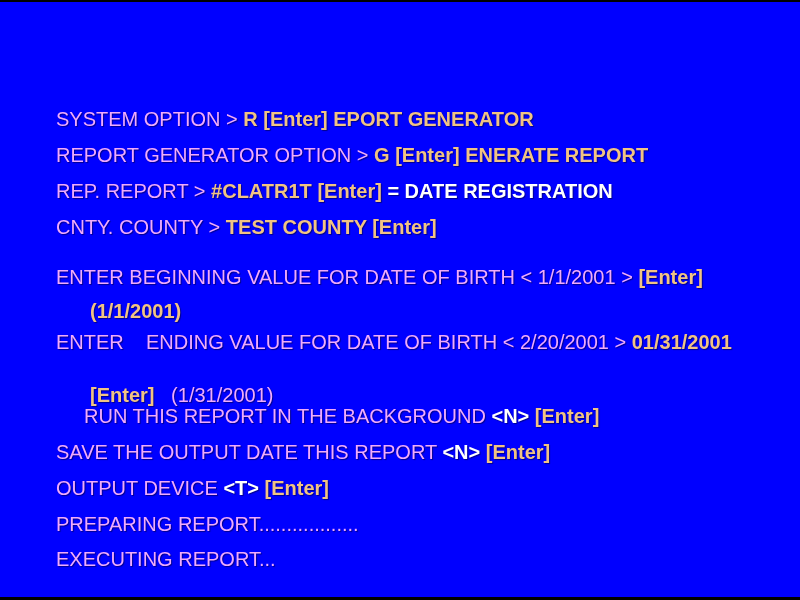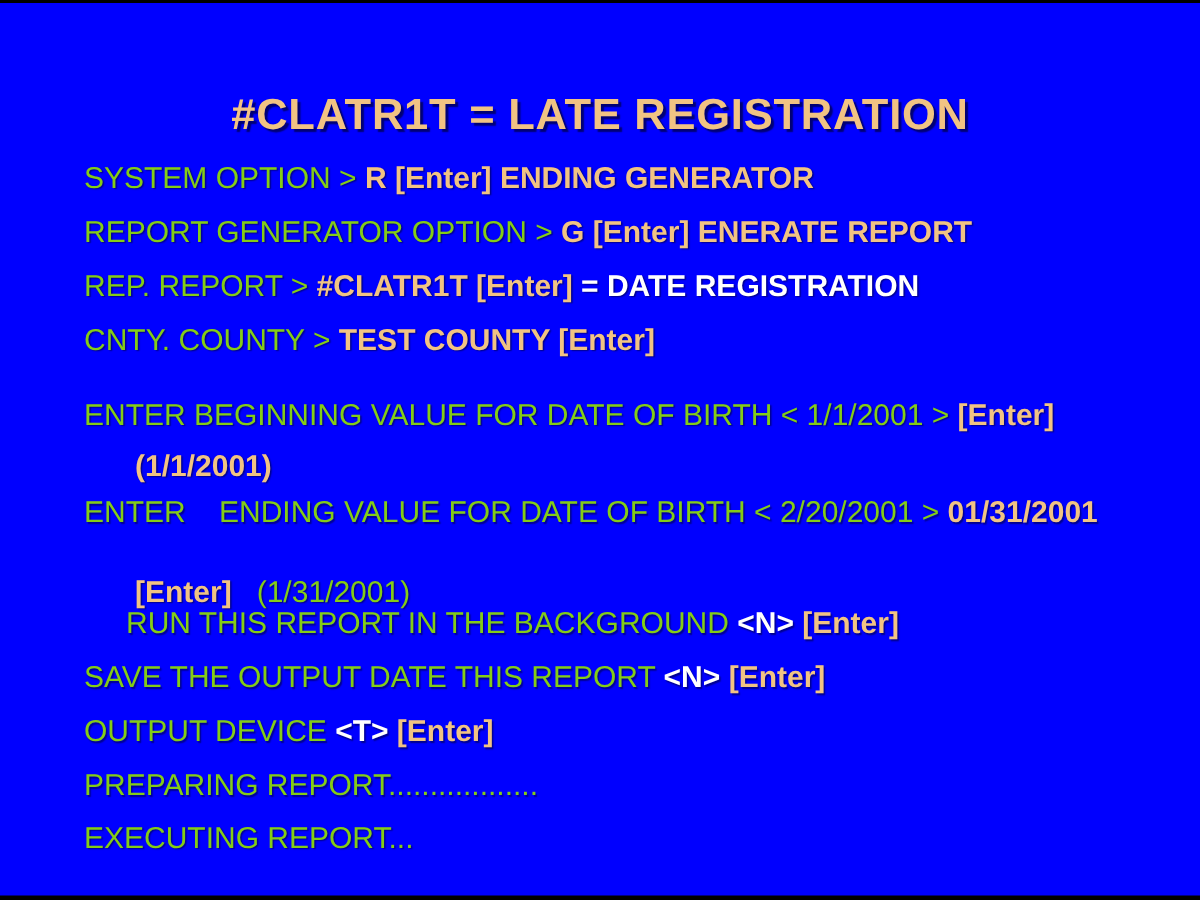--- a/index.html
+++ b/index.html
@@ -37,32 +37,31 @@
     white-space: pre;
   }
   .text-line {
     position: absolute;
     left: 56px;
     font-size: 20px;
     white-space: pre;
     text-shadow: 1px 1px 1px rgba(0,0,0,0.45);
   }
   .text-line.indented { left: 90px; text-align: right; }
-  .seg-white   { color: #84cc16; font-weight: 400; }
+  .seg-white   { color: #f0abfc; font-weight: 400; }
   .seg-white-bold { color: #FFFFFF; font-weight: 700; }
   .seg-accent  { color: #F1C383; font-weight: 700; }
 </style>
 </head>
 <body>
 
 <div id="slide">
   <div class="edge-bar top"></div>
-  <h1 class="slide-title">#CLATR1T = LATE REGISTRATION</h1>
   <div id="lines-container">
-      <div class="text-line" style="top: 108px;"><span class="seg-white">SYSTEM OPTION &gt; </span><span class="seg-accent">R [Enter] ENDING GENERATOR</span></div>
+      <div class="text-line" style="top: 108px;"><span class="seg-white">SYSTEM OPTION &gt; </span><span class="seg-accent">R [Enter] EPORT GENERATOR</span></div>
       <div class="text-line" style="top: 144px;"><span class="seg-white">REPORT GENERATOR OPTION &gt; </span><span class="seg-accent">G [Enter] ENERATE REPORT</span></div>
       <div class="text-line" style="top: 180px;"><span class="seg-white">REP. REPORT &gt; </span><span class="seg-accent">#CLATR1T [Enter]</span><span class="seg-white-bold"> = DATE REGISTRATION</span></div>
       <div class="text-line" style="top: 216px;"><span class="seg-white">CNTY. COUNTY &gt; </span><span class="seg-accent">TEST COUNTY [Enter]</span></div>
       <div class="text-line" style="top: 266px;"><span class="seg-white">ENTER BEGINNING VALUE FOR DATE OF BIRTH &lt; 1/1/2001 &gt; </span><span class="seg-accent">[Enter]</span></div>
       <div class="text-line indented" style="top: 300px;"><span class="seg-accent">(1/1/2001)</span></div>
       <div class="text-line" style="top: 331px;"><span class="seg-white">ENTER    ENDING VALUE FOR DATE OF BIRTH &lt; 2/20/2001 &gt; </span><span class="seg-accent">01/31/2001</span></div>
       <div class="text-line indented" style="top: 384px;"><span class="seg-accent">[Enter]</span><span class="seg-white">   (1/31/2001)</span></div>
       <div class="text-line" style="top: 405px; margin-left: 28px;"><span class="seg-white">RUN THIS REPORT IN THE BACKGROUND </span><span class="seg-white-bold">&lt;N&gt;</span><span class="seg-white"> </span><span class="seg-accent">[Enter]</span></div>
       <div class="text-line" style="top: 441px;"><span class="seg-white">SAVE THE OUTPUT DATE THIS REPORT </span><span class="seg-white-bold">&lt;N&gt;</span><span class="seg-white"> </span><span class="seg-accent">[Enter]</span></div>
       <div class="text-line" style="top: 477px;"><span class="seg-white">OUTPUT DEVICE </span><span class="seg-white-bold">&lt;T&gt;</span><span class="seg-white"> </span><span class="seg-accent">[Enter]</span></div>

